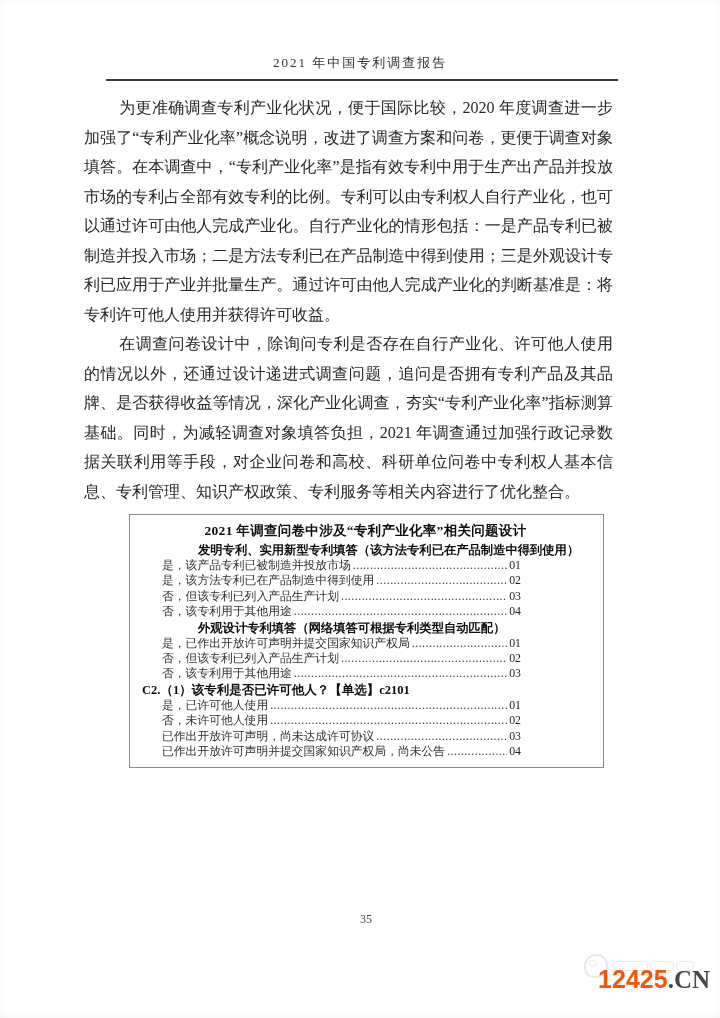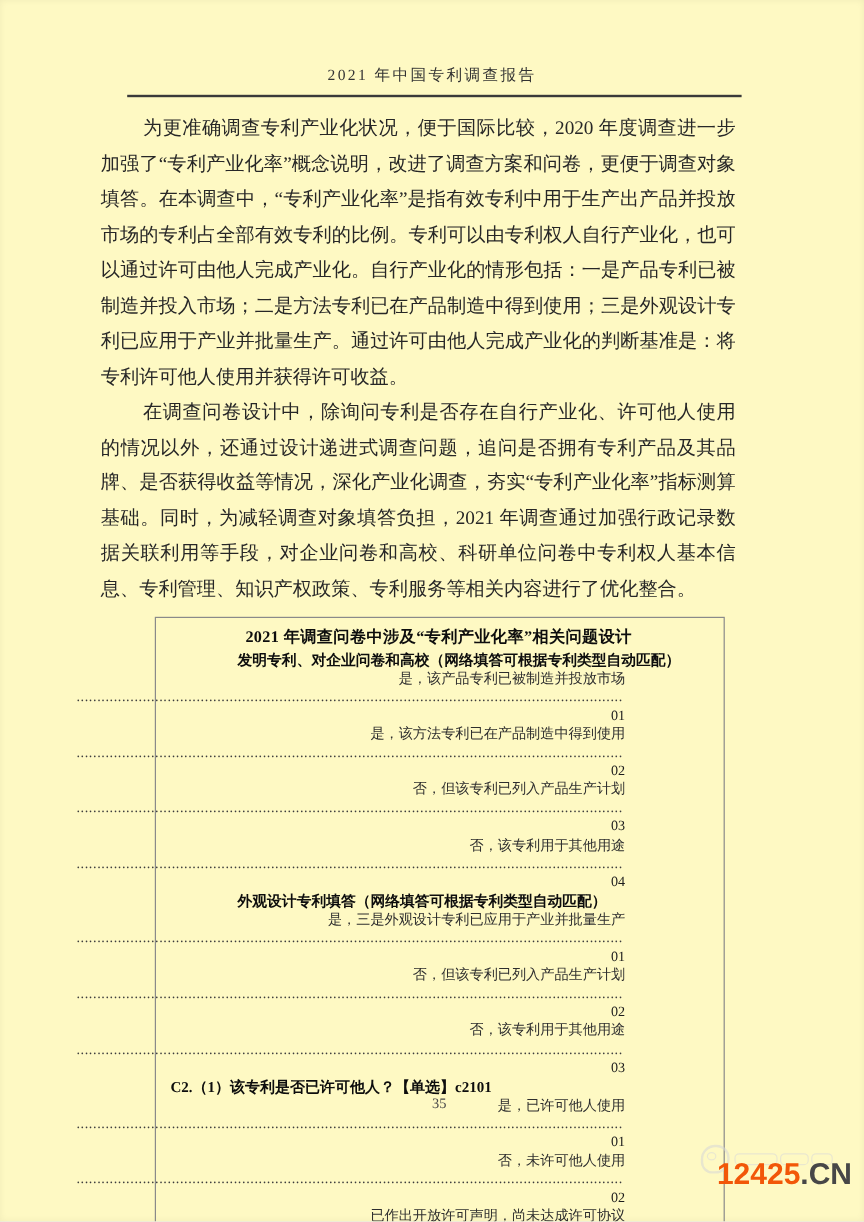--- a/index.html
+++ b/index.html
@@ -1,19 +1,19 @@
 <!DOCTYPE html>
 <html><head>
 <meta charset="utf-8">
 <style>
   html,body{margin:0;padding:0;background:#e9e9e9;}
   .page{
     position:relative;
     width:720px;height:1018px;
-    background:#fef9c3;
+    background:#ffffff;
     margin:0 auto;
     font-family:"Liberation Serif","DejaVu Serif",serif;
     color:#272727;
     overflow:hidden;
     box-shadow:inset 0 0 6px rgba(0,0,0,.06);
   }
   .running-header{padding-top:54px;}
   .header-title{
     text-align:center;
     font-size:13px;
@@ -76,21 +76,20 @@
     line-height:16px;
     color:#0d0d0d;
   }
   .opt{
     display:flex;
     align-items:flex-end;
     padding-left:20px;
     padding-right:68px;
     color:#2e2e2e;
     font-size:11.8px;
-    flex-direction:column;
   }
   .opt-text{white-space:nowrap;}
   .leader{
     flex:1;
     overflow:hidden;
     white-space:nowrap;
     margin:0 2px;
     color:#3c3c3c;
   }
   .leader::after{
@@ -146,21 +145,21 @@
   .wm-text{
     position:absolute;
     right:0;top:12px;
     font-size:25px;
     font-weight:800;
     letter-spacing:0;
     line-height:26px;
     white-space:nowrap;
   }
   .wm-main{color:#f25708;}
-  .wm-suffix{color:#474747;}
+  .wm-suffix{color:#474747;font-family:Liberation Serif, serif;}
 </style>
 </head>
 <body>
 
 <div class="page">
 
   <div class="running-header">
     <div class="header-title">2021 年中国专利调查报告</div>
     <div class="header-rule"></div>
   </div>
@@ -168,21 +167,21 @@
   <div class="content">
 
 
     <p class="para indent">为更准确调查专利产业化状况，便于国际比较，2020 年度调查进一步加强了“专利产业化率”概念说明，改进了调查方案和问卷，更便于调查对象填答。在本调查中，“专利产业化率”是指有效专利中用于生产出产品并投放市场的专利占全部有效专利的比例。专利可以由专利权人自行产业化，也可以通过许可由他人完成产业化。自行产业化的情形包括：一是产品专利已被制造并投入市场；二是方法专利已在产品制造中得到使用；三是外观设计专利已应用于产业并批量生产。通过许可由他人完成产业化的判断基准是：将专利许可他人使用并获得许可收益。</p>
     <p class="para indent">在调查问卷设计中，除询问专利是否存在自行产业化、许可他人使用的情况以外，还通过设计递进式调查问题，追问是否拥有专利产品及其品牌、是否获得收益等情况，深化产业化调查，夯实“专利产业化率”指标测算基础。同时，为减轻调查对象填答负担，2021 年调查通过加强行政记录数据关联利用等手段，对企业问卷和高校、科研单位问卷中专利权人基本信息、专利管理、知识产权政策、专利服务等相关内容进行了优化整合。</p>
 
     <div class="qbox">
       <div class="qbox-title">2021 年调查问卷中涉及“专利产业化率”相关问题设计</div>
 
 
-      <div class="qsub">发明专利、对企业问卷和高校（网络填答可根据专利类型自动匹配）</div>
+      <div class="qsub">发明专利、实用新型专利填答（该方法专利已在产品制造中得到使用）</div>
 
       <div class="opt">
         <span class="opt-text">是，该产品专利已被制造并投放市场</span>
         <span class="leader"></span>
         <span class="opt-code">01</span>
       </div>
       <div class="opt">
         <span class="opt-text">是，该方法专利已在产品制造中得到使用</span>
         <span class="leader"></span>
         <span class="opt-code">02</span>
@@ -194,21 +193,21 @@
       </div>
       <div class="opt">
         <span class="opt-text">否，该专利用于其他用途</span>
         <span class="leader"></span>
         <span class="opt-code">04</span>
       </div>
 
       <div class="qsub">外观设计专利填答（网络填答可根据专利类型自动匹配）</div>
 
       <div class="opt">
-        <span class="opt-text">是，三是外观设计专利已应用于产业并批量生产</span>
+        <span class="opt-text">是，已作出开放许可声明并提交国家知识产权局</span>
         <span class="leader"></span>
         <span class="opt-code">01</span>
       </div>
       <div class="opt">
         <span class="opt-text">否，但该专利已列入产品生产计划</span>
         <span class="leader"></span>
         <span class="opt-code">02</span>
       </div>
       <div class="opt">
         <span class="opt-text">否，该专利用于其他用途</span>

